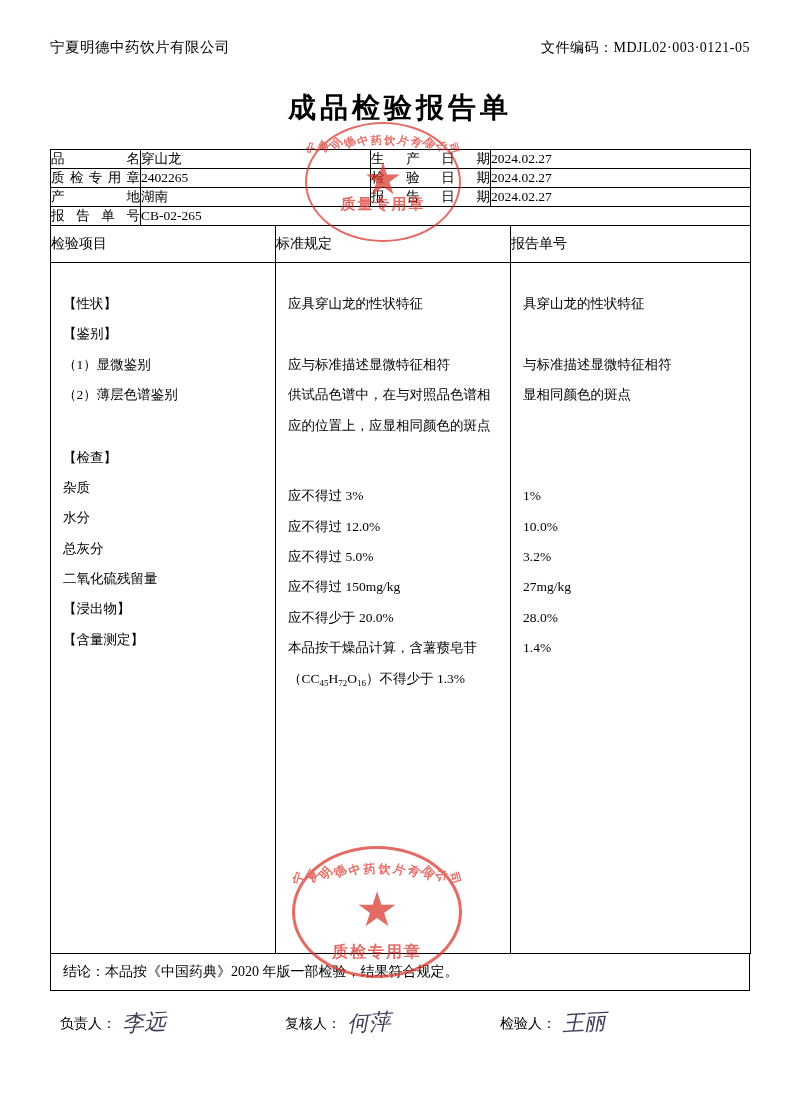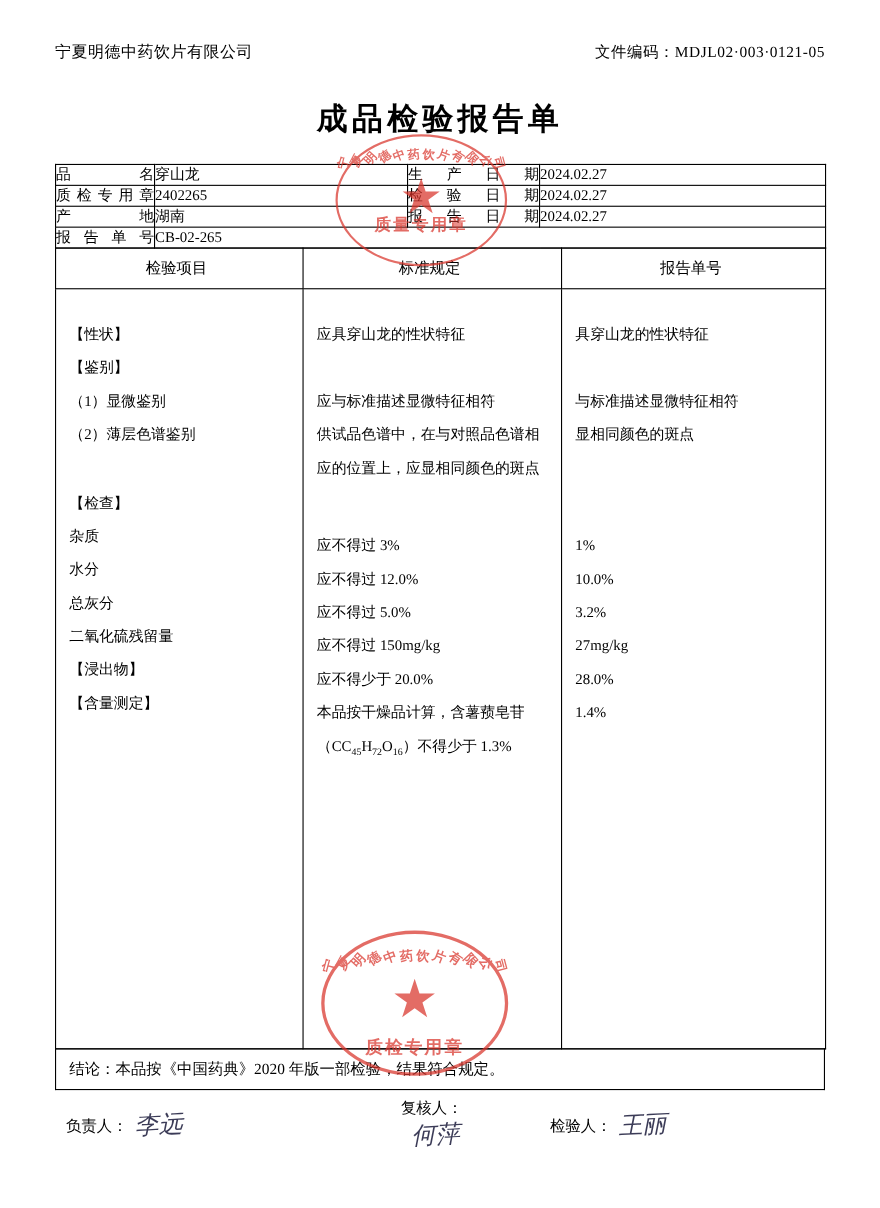--- a/index.html
+++ b/index.html
@@ -80,21 +80,20 @@
     border-collapse: collapse;
     table-layout: fixed;
     font-size: 13.5px;
     margin-top: -1px;
   }
   table.results td {
     border: 1px solid #000;
     vertical-align: top;
   }
   .res-head td {
-    text-align: center;
     padding: 9px 5px 9px 0;
     font-size: 14px;
   }
   .rescol1 { width: 225px; }
   .rescol2 { width: 235px; }
   .rescol3 { width: 240px; }
 
   .body-cell {
     padding: 0;
     height: 690px;
@@ -136,21 +135,21 @@
   .sign-name {
     font-family: "DejaVu Serif", serif;
     font-style: italic;
     font-size: 22px;
     color: #1a1a3a;
     padding-left: 6px;
     transform: rotate(-3deg);
     opacity: 0.85;
   }
   .sb1 { width: 225px; }
-  .sb2 { width: 215px; flex-direction: column; }
+  .sb2 { width: 215px; }
   .sb3 { width: 230px; }
 
   
   .stamp {
     position: absolute;
     border: 3px solid #d9342b;
     border-radius: 50%;
     color: #d9342b;
     opacity: 0.72;
     pointer-events: none;

